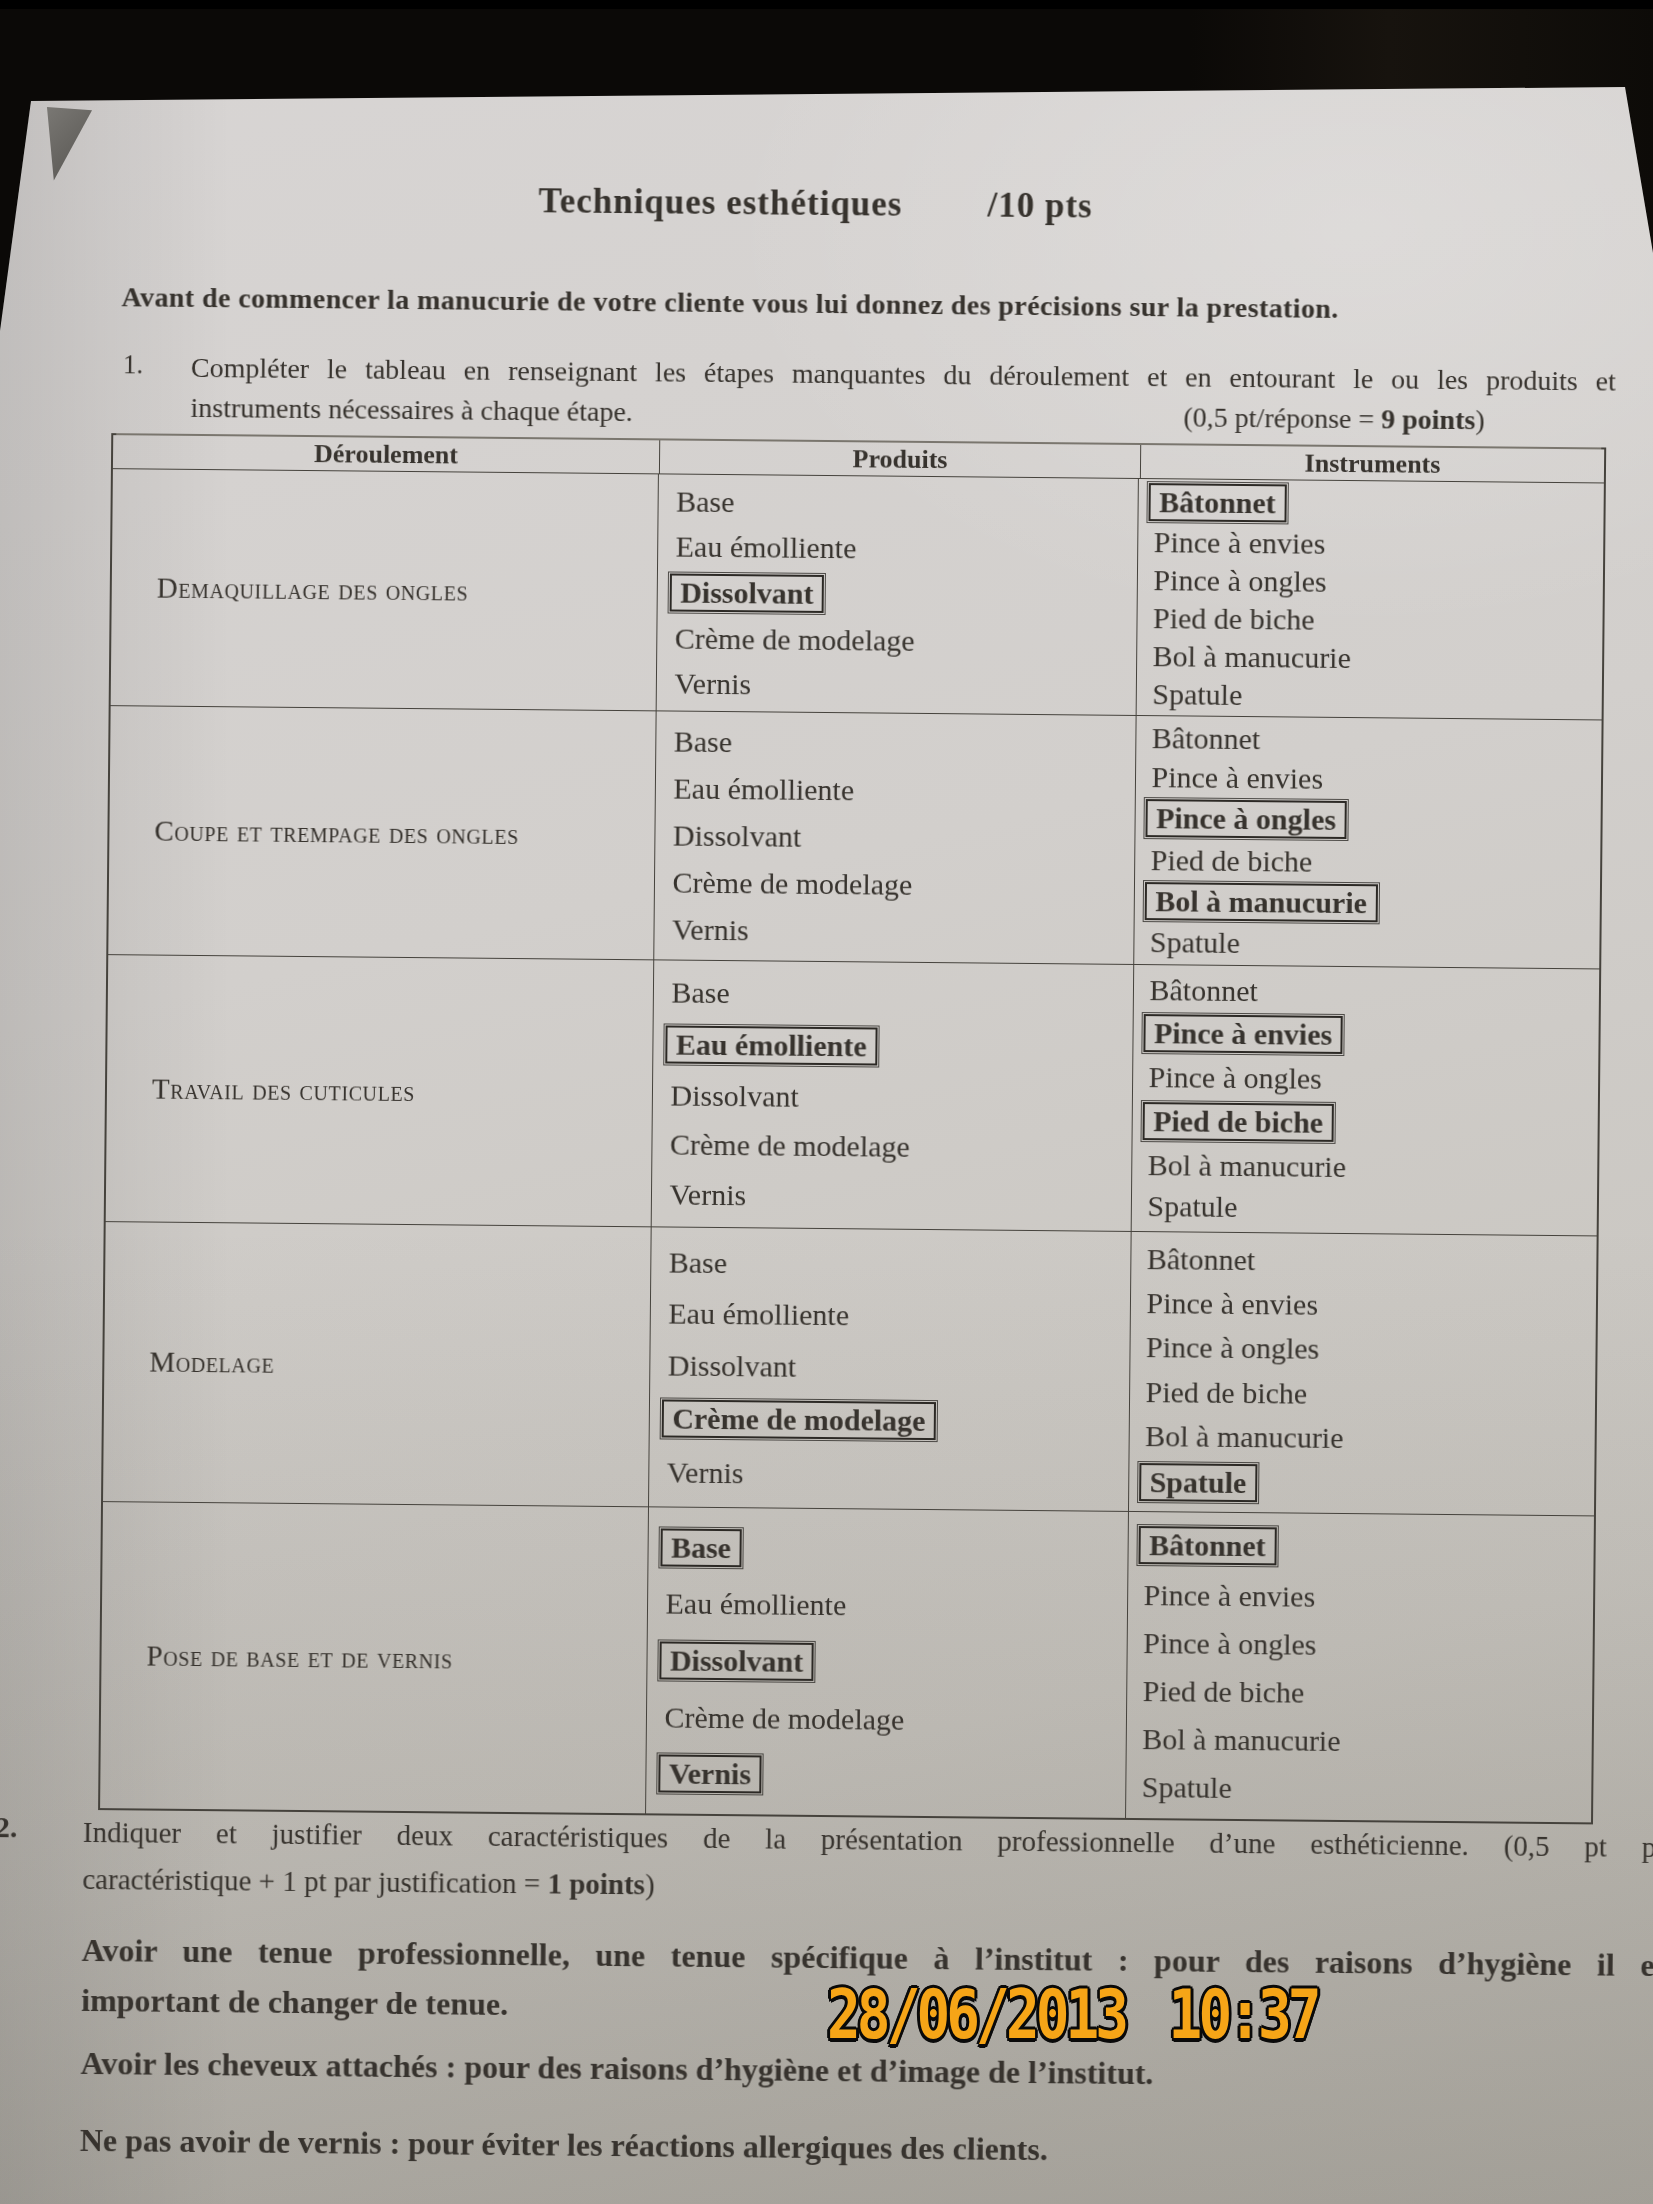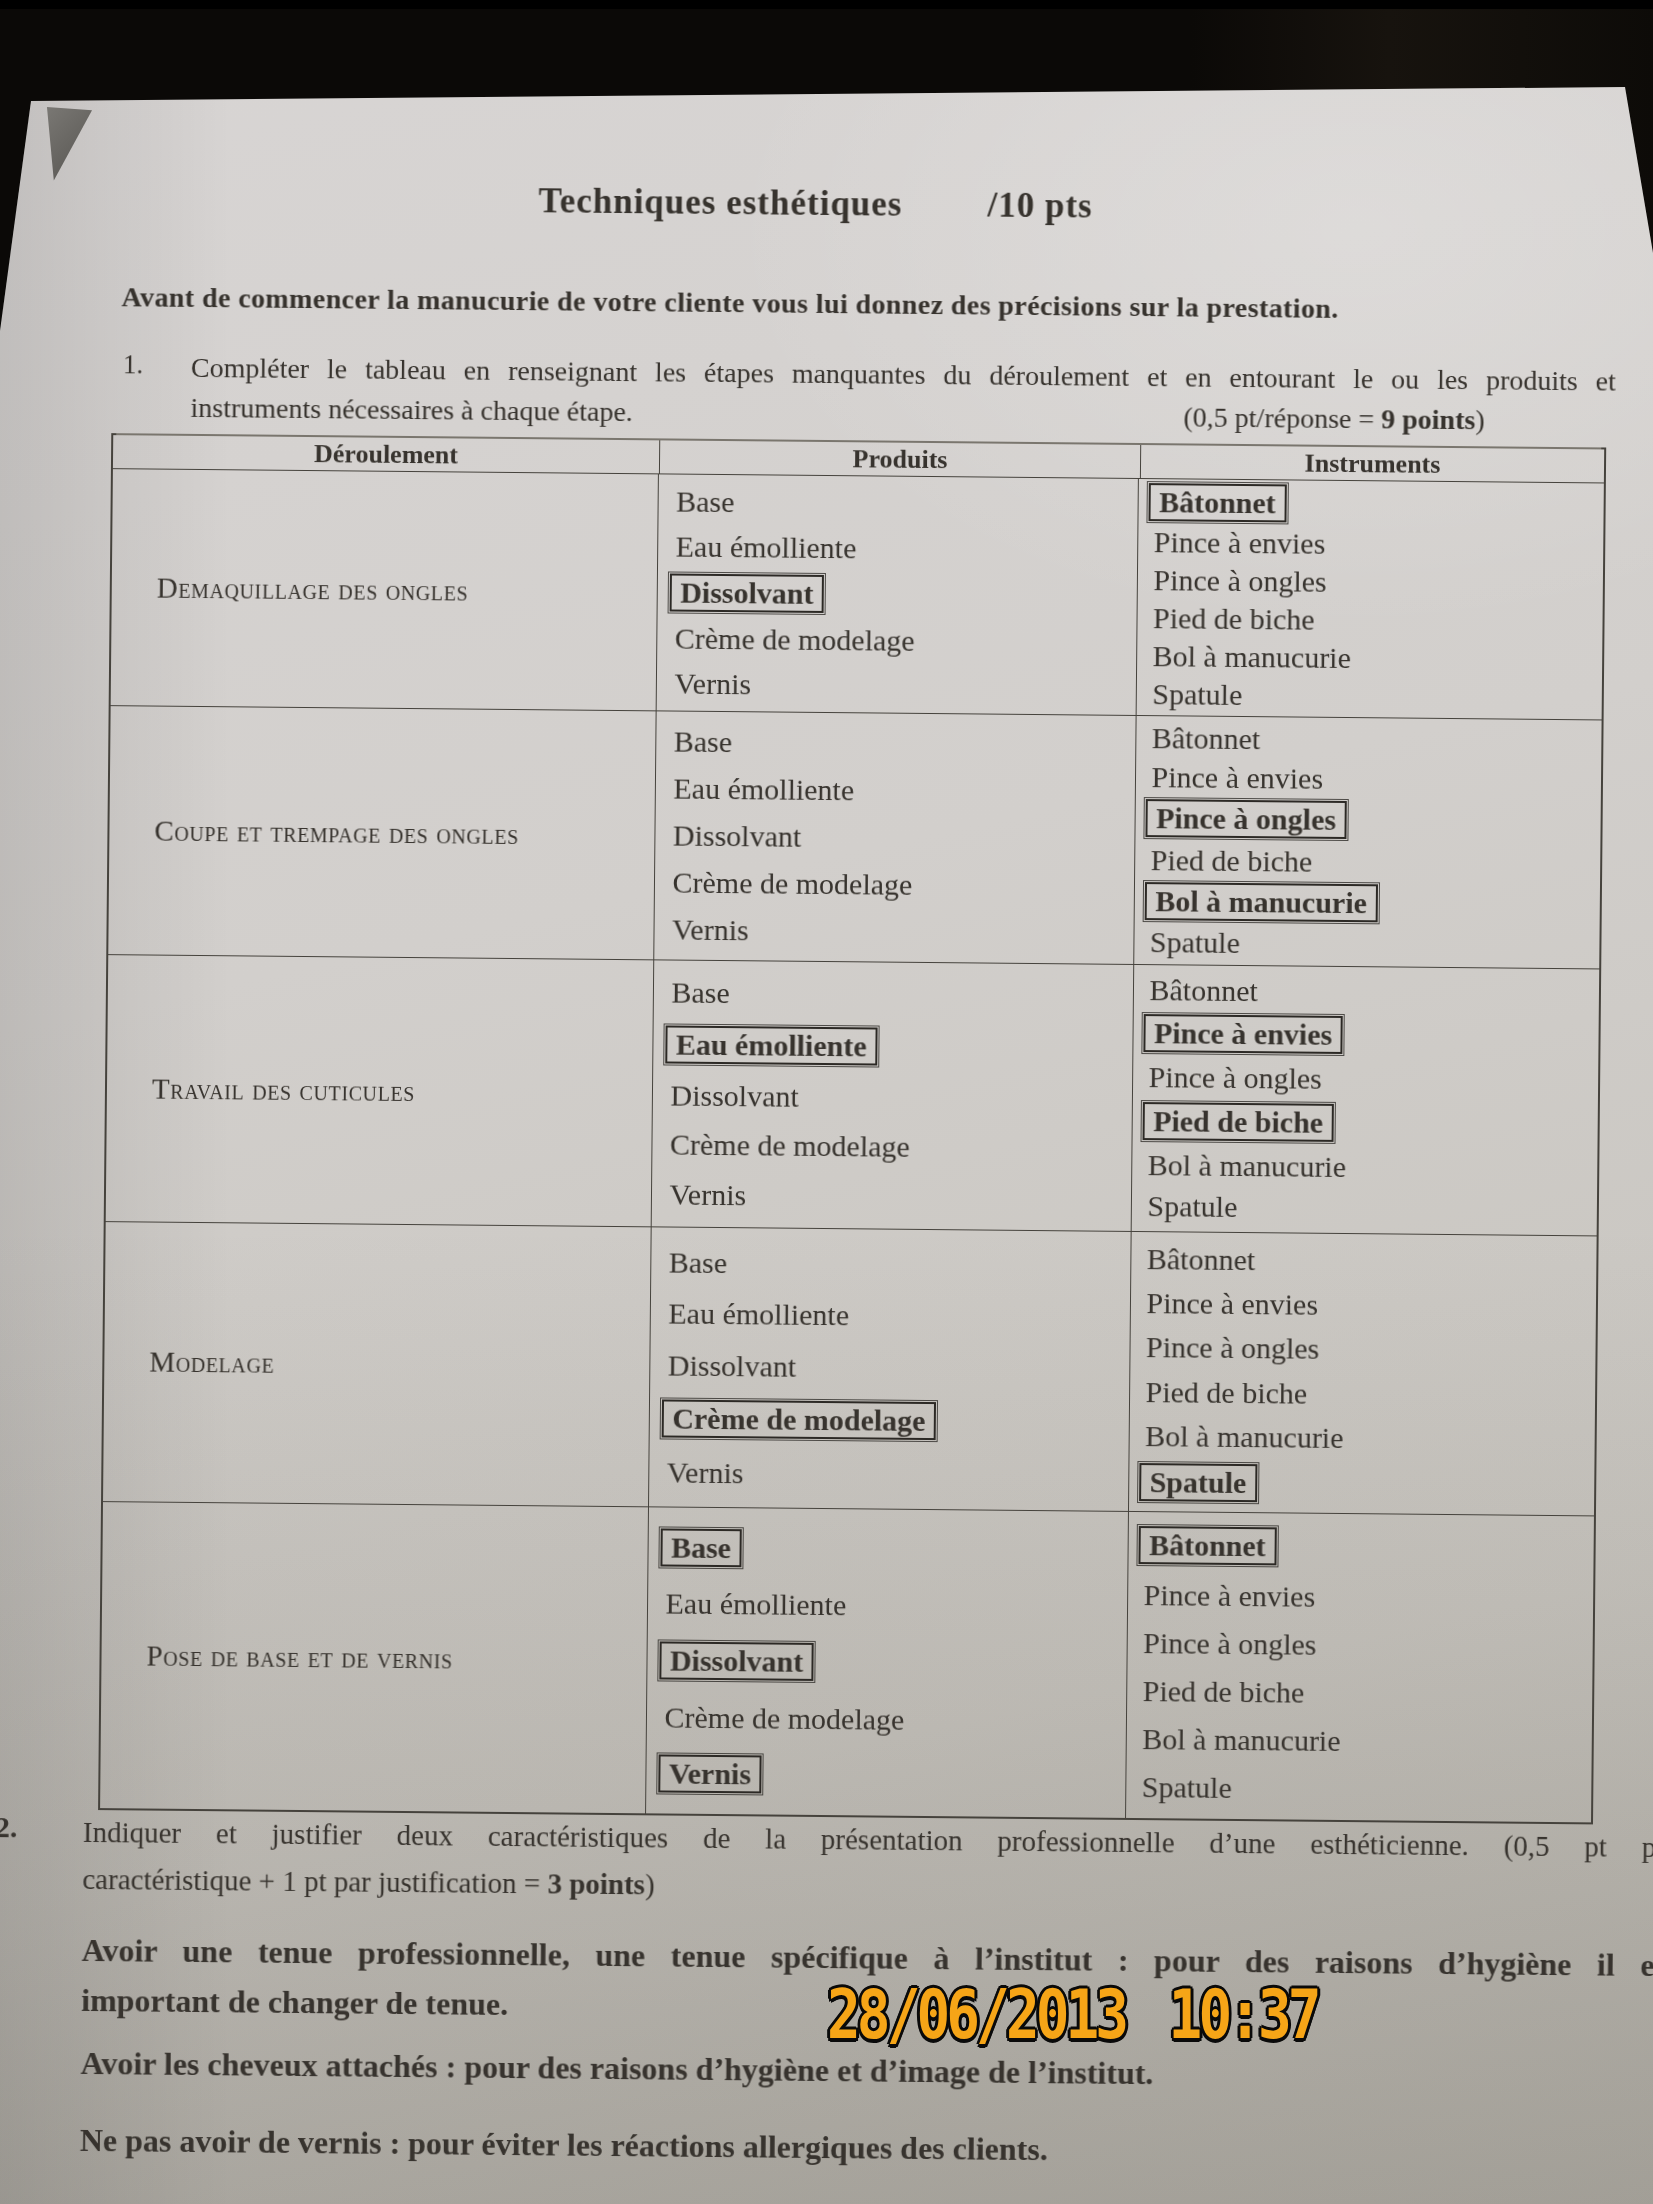--- a/index.html
+++ b/index.html
@@ -189,21 +189,21 @@
               <div><span>Bol à manucurie</span></div>
               <div><span>Spatule</span></div>
             </div>
           </div>
         </div>
     </div>
 
     <div class="abs q2num">2.</div>
     <div class="abs q2">
       <div class="jline">Indiquer et justifier deux caractéristiques de la présentation professionnelle d’une esthéticienne. (0,5 pt par</div>
-      <div><span>caractéristique + 1 pt par justification = </span><b>3 points</b><span>)</span></div>
+      <div><span>caractéristique + 1 pt par justification = </span><b>1 points</b><span>)</span></div>
     </div>
 
     <div class="abs ans a1">
       <div class="jline">Avoir une tenue professionnelle, une tenue spécifique à l’institut : pour des raisons d’hygiène il est</div>
       <div>important de changer de tenue.</div>
     </div>
     <div class="abs ans a2">Avoir les cheveux attachés : pour des raisons d’hygiène et d’image de l’institut.</div>
     <div class="abs ans a3">Ne pas avoir de vernis : pour éviter les réactions allergiques des clients.</div>
 
   </div>

